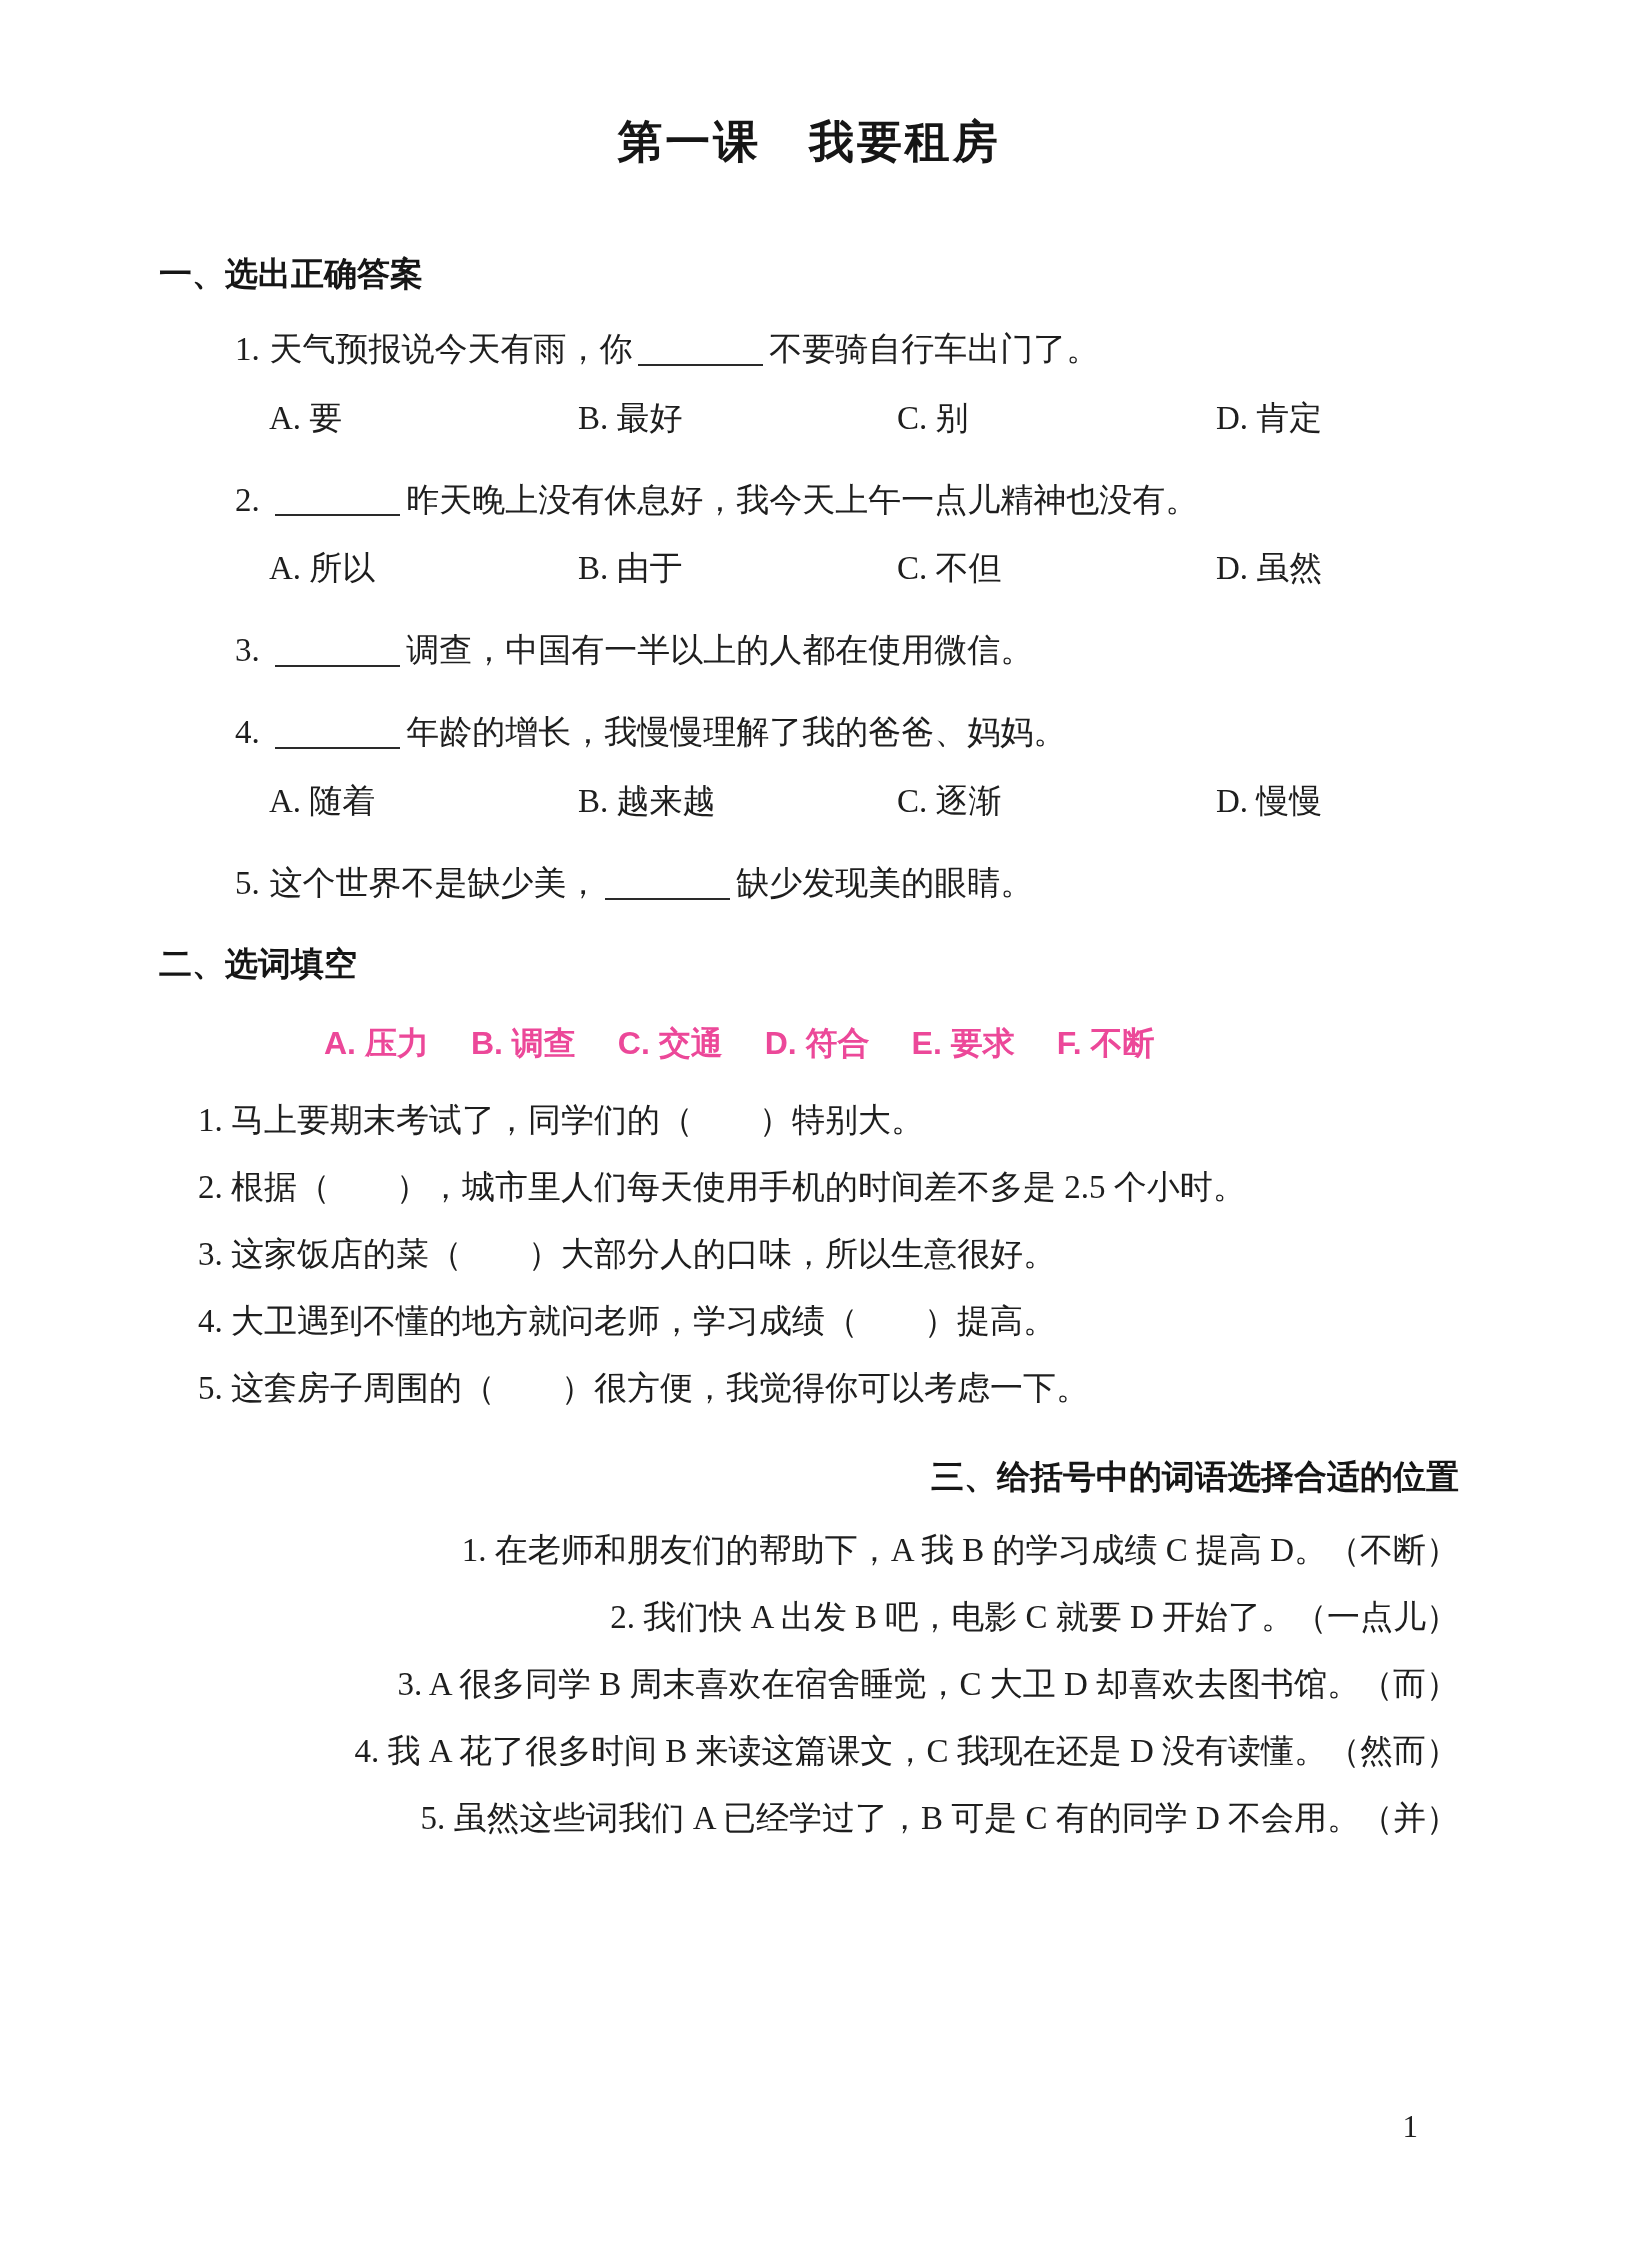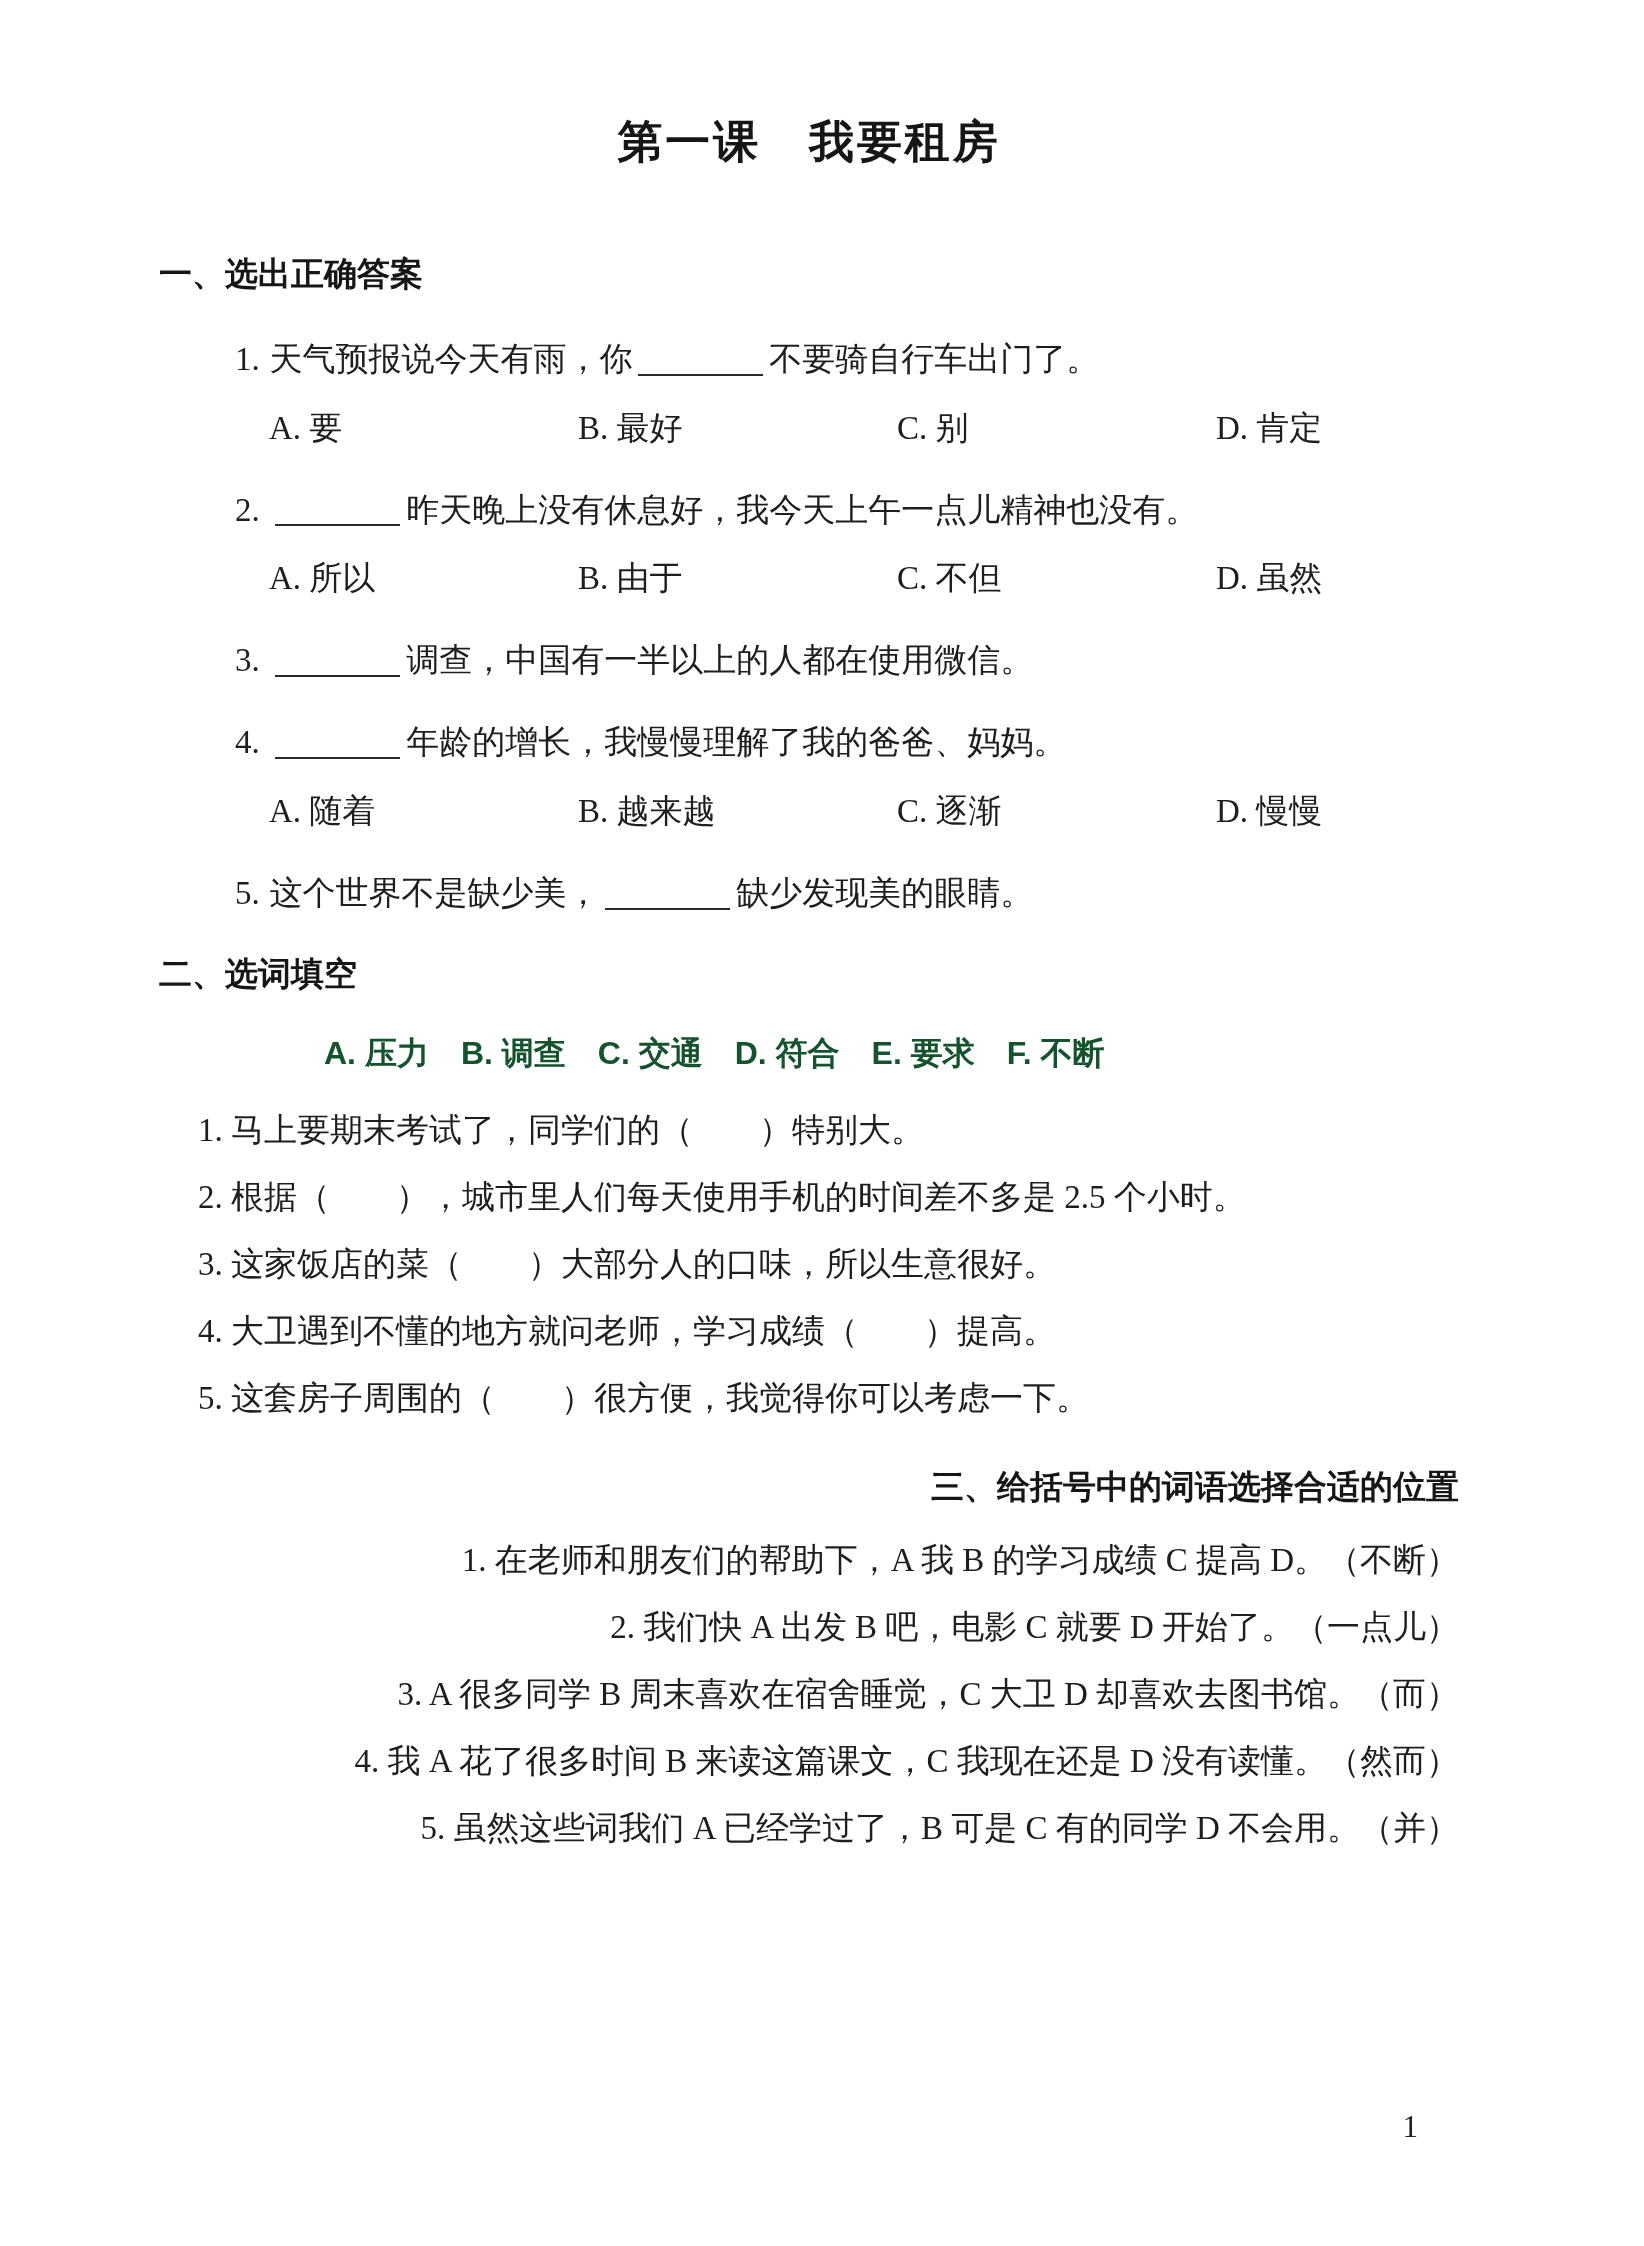--- a/index.html
+++ b/index.html
@@ -21,21 +21,21 @@
     font-size: 45px;
     letter-spacing: 2.9px;
     color: #161616;
     margin-bottom: 80px;
   }
   .sec-heading {
     font-family: "Liberation Sans", "DejaVu Sans", sans-serif;
     font-weight: bold;
     font-size: 33px;
     color: #161616;
-    margin-bottom: 39px;
+    margin-bottom: 29px;
   }
   .section-1 .question { margin-left: 76px; margin-bottom: 35px; }
   .stem { font-size: 33px; line-height: 47px; }
   .qnum { margin-right: 9.8px; }
   .blank {
     display: inline-block;
     width: 125px;
     height: 35px;
     border-bottom: 2px solid #2a2a2a;
     vertical-align: -5.9px;
@@ -49,27 +49,27 @@
     line-height: 47px;
   }
   .opt { display: inline-block; }
   .opt-a { width: 309px; }
   .opt-b { width: 319px; }
   .opt-c { width: 319px; }
   .section-2 { margin-top: 15.7px; }
   .section-2 .sec-heading { margin-bottom: 27.4px; }
   .wordbank {
     display: flex;
-    gap: 32px;
+    gap: 42px;
     margin: 0 0 13.7px 165px;
     font-family: "Liberation Sans", "DejaVu Sans", sans-serif;
     font-weight: bold;
     font-size: 32px;
     line-height: 59px;
-    color: #14532d;
+    color: #ec4899;
   }
   .ex-item {
     margin-left: 39px;
     font-size: 33px;
     line-height: 67px;
     white-space: nowrap;
   }
   .section-3 { margin-top: 33px; text-align: right; }
   .section-3 .sec-heading { margin-bottom: 17.6px; }
   .page-number {

